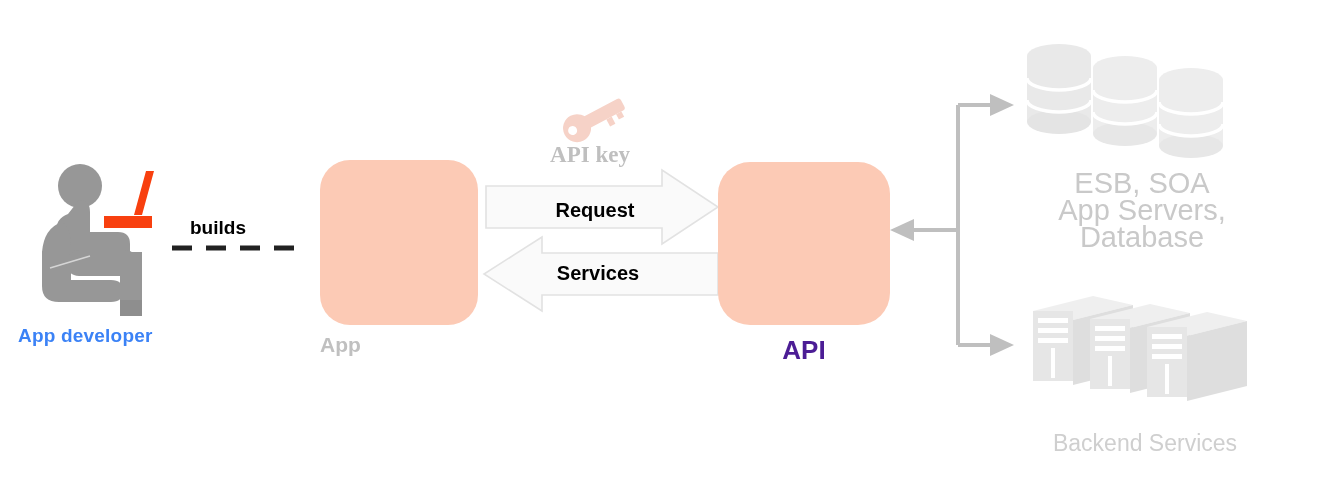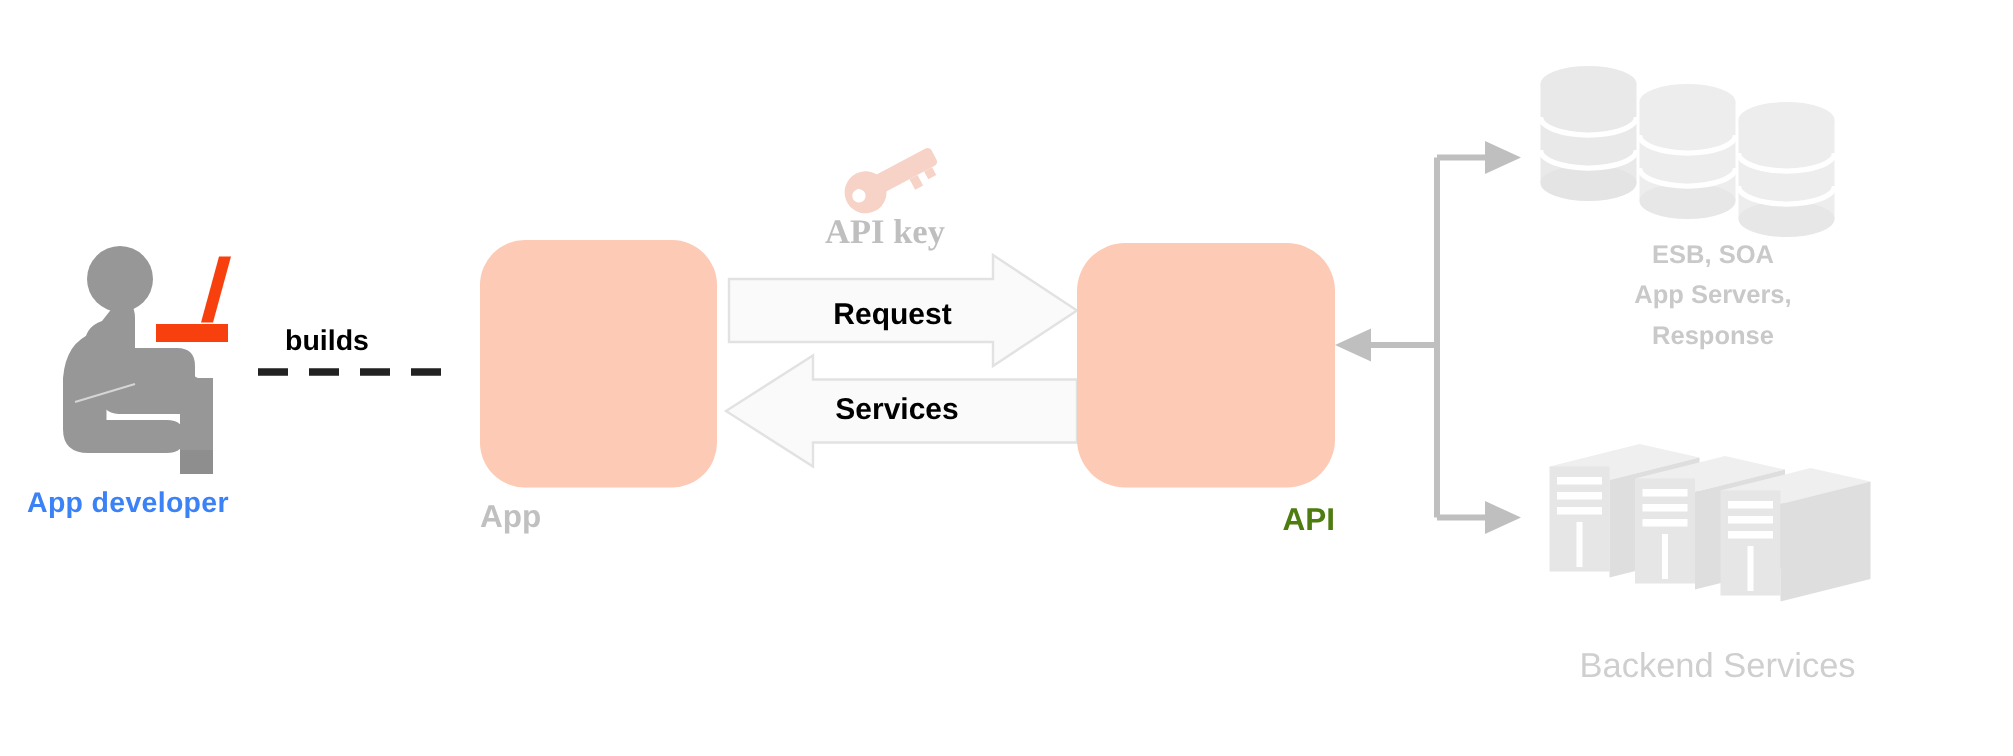--- a/index.html
+++ b/index.html
@@ -63,23 +63,23 @@
   #api-tile {
     left: 718px; top: 162px;
     width: 172px; height: 163px;
     background: #FCCAB5;
     border-radius: 32px;
   }
   #api-label {
     position: absolute;
     left: 718px; top: 335px;
     width: 172px;
-    text-align: right;
-    font-size: 21px;
-    color: #4d7c0f;
+    text-align: center;
+    font-size: 26px;
+    color: #4c1d95;
     font-weight: bold;
   }
   
   #apikey-label {
     position: absolute;
     left: 500px; top: 142px;
     width: 180px;
     text-align: center;
     font-size: 23px;
     color: #BFBFBF;
@@ -92,25 +92,25 @@
     font-size: 20px;
     color: #000000;
     font-weight: bold;
     text-align: center;
   }
   #request-label { left: 500px; top: 199px; width: 190px; }
   #response-label { left: 498px; top: 262px; width: 200px; }
   
   #esb-label {
     position: absolute;
-    left: 1022px; top: 156px;
+    left: 1022px; top: 170px;
     width: 240px;
     text-align: center;
-    font-size: 17px;
-    font-weight: bold;
+    font-size: 29px;
+    font-weight: normal;
     color: #C9C9C9;
     line-height: 27px;
   }
   #backend-label {
     position: absolute;
     left: 1000px; top: 430px;
     width: 290px;
     text-align: center;
     font-size: 23px;
     font-weight: normal;
@@ -265,16 +265,16 @@
 
 <div id="apikey-label">API key</div>
 
 <div class="flow-label" id="request-label">Request</div>
 
 <div class="flow-label" id="response-label">Services</div>
 
 <div id="esb-label">
   <div>ESB, SOA</div>
   <div>App Servers,</div>
-  <div>Response</div>
+  <div>Database</div>
 </div>
 
 <div id="backend-label">Backend Services</div>
 
 </body></html>

